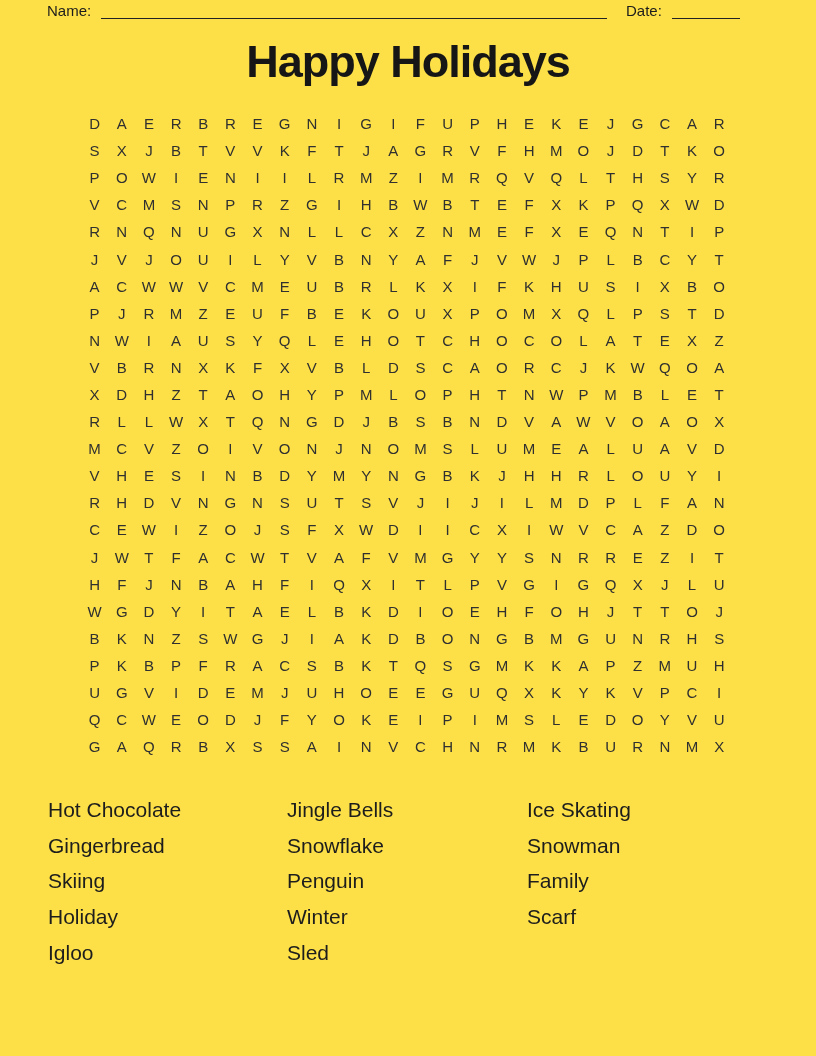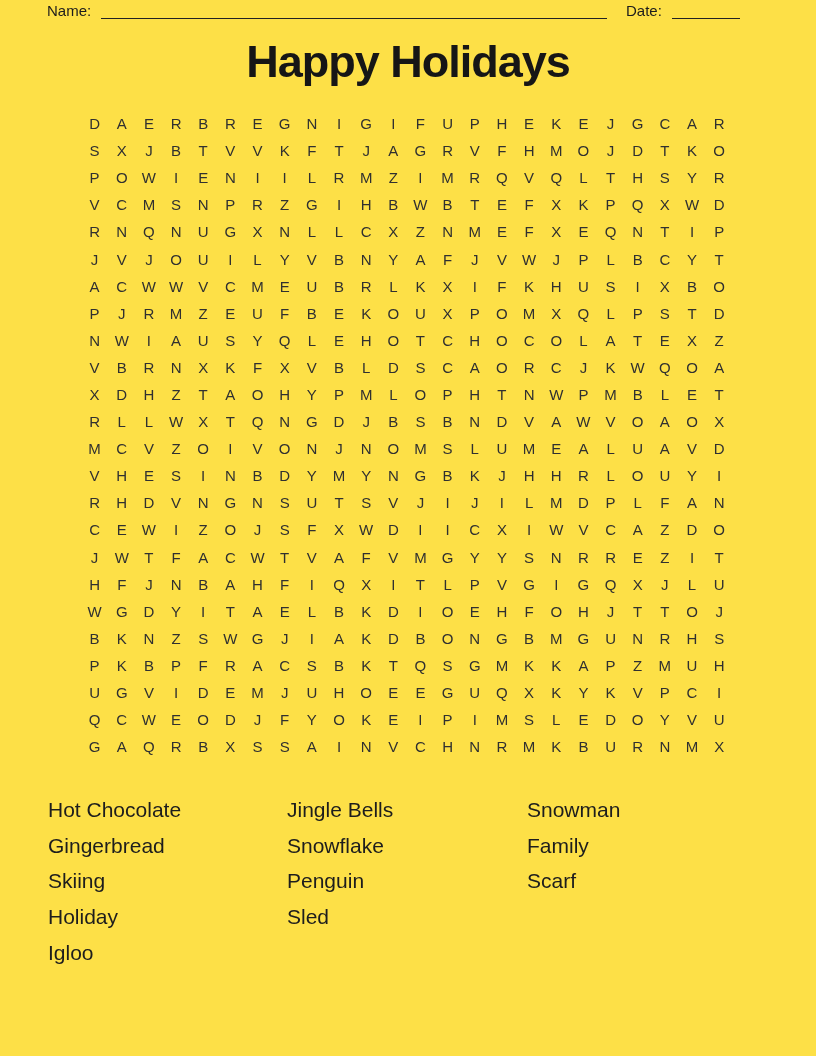--- a/index.html
+++ b/index.html
@@ -669,22 +669,24 @@
         <div class="word-item">Hot Chocolate</div>
         <div class="word-item">Gingerbread</div>
         <div class="word-item">Skiing</div>
         <div class="word-item">Holiday</div>
         <div class="word-item">Igloo</div>
       </div>
       <div class="word-col">
         <div class="word-item">Jingle Bells</div>
         <div class="word-item">Snowflake</div>
         <div class="word-item">Penguin</div>
+        <div class="word-item">Winter</div>
         <div class="word-item">Sled</div>
       </div>
       <div class="word-col">
+        <div class="word-item">Ice Skating</div>
         <div class="word-item">Snowman</div>
         <div class="word-item">Family</div>
         <div class="word-item">Scarf</div>
       </div>
     </div>
 
 </div>
 
 </body></html>

